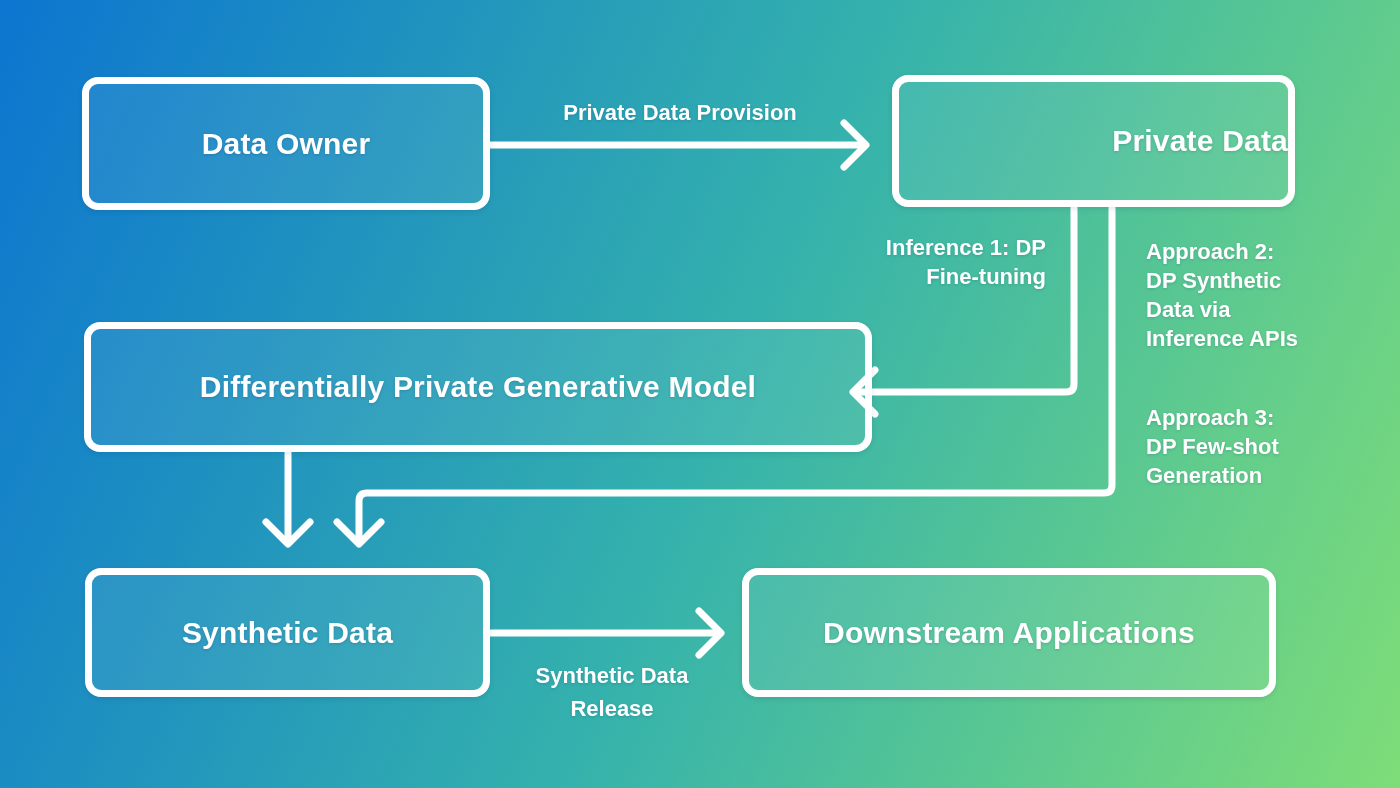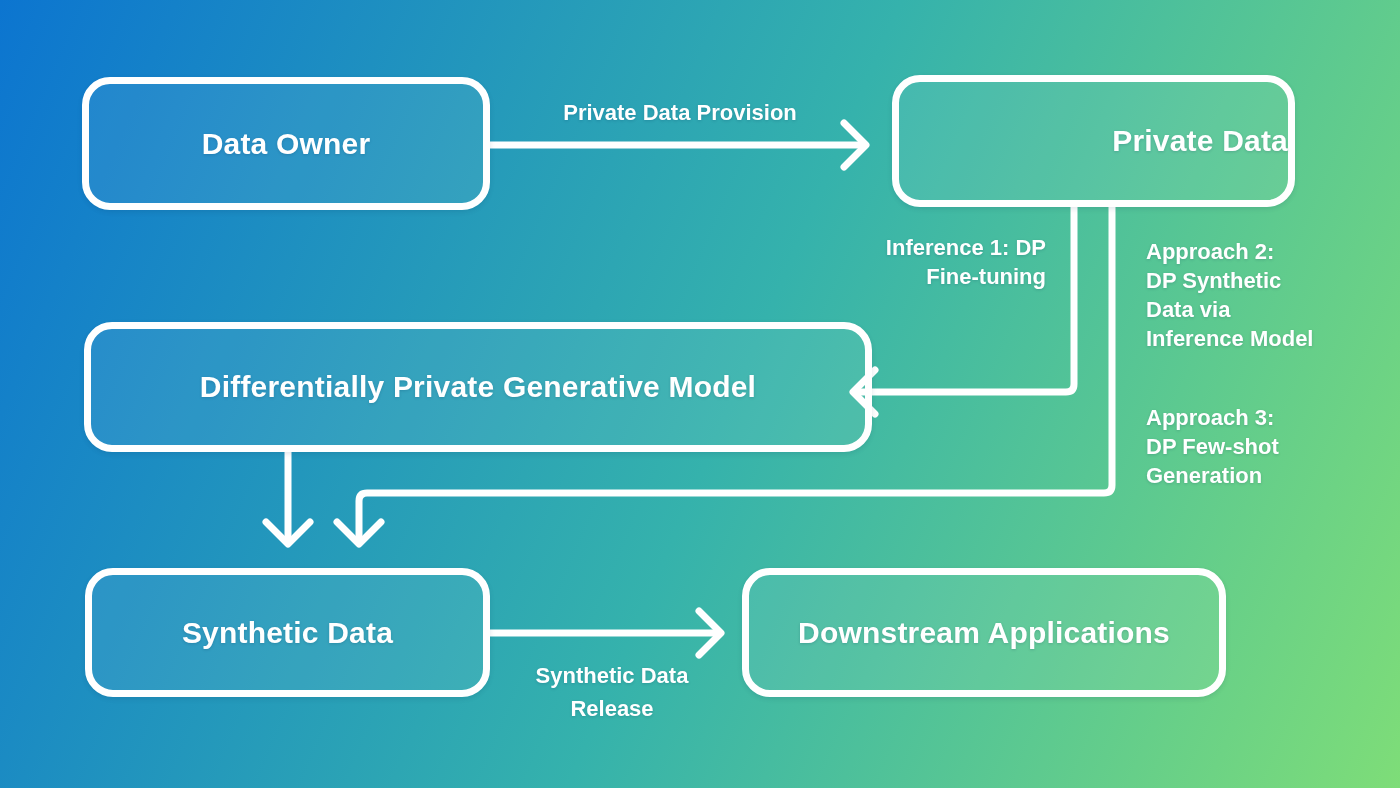--- a/index.html
+++ b/index.html
@@ -28,40 +28,40 @@
     fill: none;
     stroke: #ffffff;
     stroke-width: 7;
     stroke-linecap: round;
     stroke-linejoin: round;
   }
   .node {
     position: absolute;
     box-sizing: border-box;
     border: 7px solid #ffffff;
-    border-radius: 28px;
+    border-radius: 16px;
     background: rgba(255, 255, 255, 0.07);
     display: flex;
     align-items: center;
     justify-content: center;
     box-shadow: 0 2px 5px rgba(0, 40, 80, 0.12);
   }
   .node span {
     color: #ffffff;
     font-weight: bold;
     font-size: 30px;
     letter-spacing: 0.2px;
     white-space: nowrap;
     text-shadow: 0 1px 3px rgba(0, 40, 80, 0.18);
   }
   .node-data-owner        { left: 82px;  top: 77px;  width: 408px; height: 133px; }
   .node-private-data      { left: 892px; top: 75px;  width: 403px; height: 132px; justify-content: flex-end; }
   .node-dp-model          { left: 84px;  top: 322px; width: 788px; height: 130px; }
   .node-synthetic-data    { left: 85px;  top: 568px; width: 405px; height: 129px; }
-  .node-downstream-apps   { left: 742px; top: 568px; width: 484px; height: 129px; }
+  .node-downstream-apps   { left: 742px; top: 568px; width: 534px; height: 129px; }
 
   .edge-label {
     position: absolute;
     color: #ffffff;
     font-weight: bold;
     font-size: 22px;
     line-height: 29px;
     white-space: pre-line;
     text-shadow: 0 1px 3px rgba(0, 40, 80, 0.18);
   }
@@ -143,21 +143,21 @@
   </div>
 
   <div class="edge-label lbl-provision">Private Data Provision</div>
 
   <div class="edge-label lbl-approach1">Inference 1: DP
 Fine-tuning</div>
 
   <div class="edge-label lbl-approach2">Approach 2:
 DP Synthetic
 Data via
-Inference Model</div>
+Inference APIs</div>
 
   <div class="edge-label lbl-approach3">Approach 3:
 DP Few-shot
 Generation</div>
 
   <div class="edge-label lbl-release">Synthetic Data
 Release</div>
 
 </div>
 

